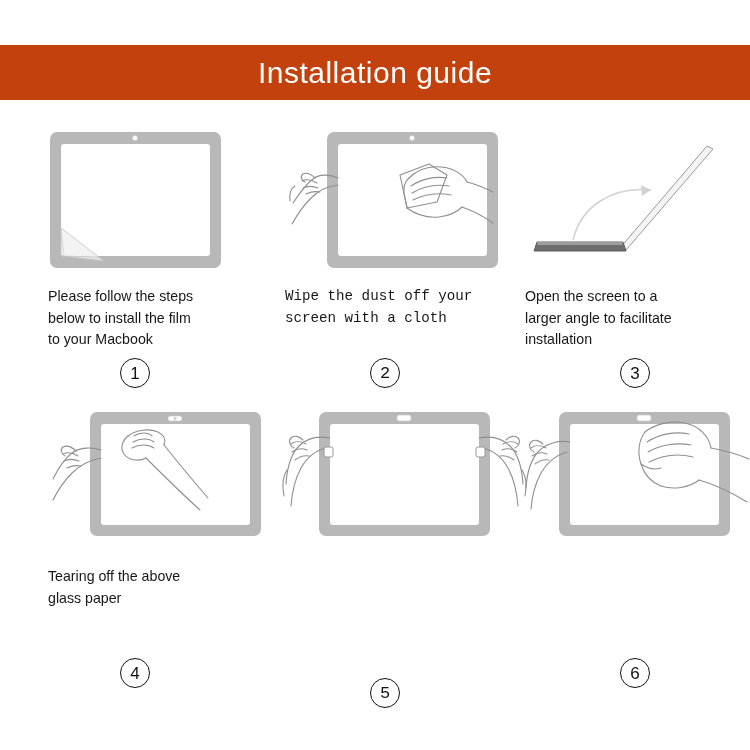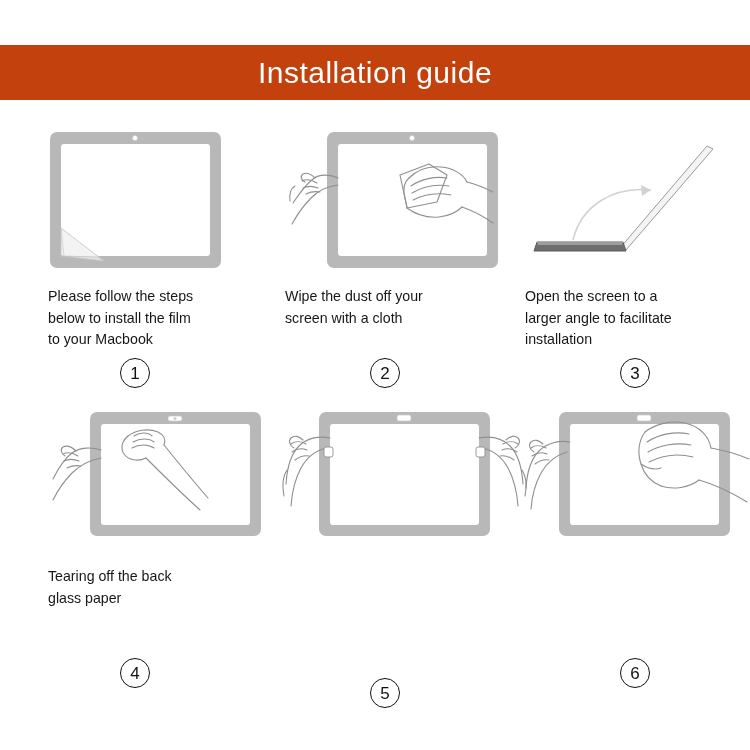--- a/index.html
+++ b/index.html
@@ -47,21 +47,21 @@
     grid-template-columns: 250px 250px 250px;
     grid-template-rows: 280px 280px;
     margin-left: 10px;
   }
   .step {
     position: relative;
     box-sizing: border-box;
     padding: 0 12px;
   }
   .step-col-1 { padding-left: 38px; }
-  .step-col-2 { padding-left: 25px; }
+  .step-col-2 { padding-left: 25px; font-family: Liberation Mono, monospace; }
   .step-col-3 { padding-left: 15px; }
 
   .art {
     position: relative;
     width: 100%;
     height: 150px;
   }
   .art svg { display: block; overflow: visible; }
 
   .caption {
@@ -209,21 +209,21 @@
           <path d="M40 26 C 48 20, 60 18, 70 22 C 76 25, 78 30, 76 35"></path>
           <path d="M76 35 C 84 45, 100 65, 120 88"></path>
           <path d="M40 26 C 34 31, 32 38, 36 44 C 40 50, 50 52, 58 48"></path>
           <path d="M58 48 C 72 62, 92 82, 112 100"></path>
           <path d="M46 26 C 52 22, 60 22, 64 26"></path>
           <path d="M45 32 C 52 28, 61 28, 66 32"></path>
           <path d="M44 38 C 51 34, 60 34, 66 38"></path>
         </g>
       </svg>
     </div>
-    <div class="caption">Tearing off the back
+    <div class="caption">Tearing off the above
 glass paper</div>
     <div class="num-row num-row-bot">
       <div class="num-circle">4</div>
     </div>
   </div>
 
   <div class="step step-col-2">
     <div class="art">
       <svg width="235" height="130" viewBox="-32 0 235 130">
         <rect x="2" y="2" width="171" height="124" rx="7" ry="7" fill="#b8b8b8"></rect>

